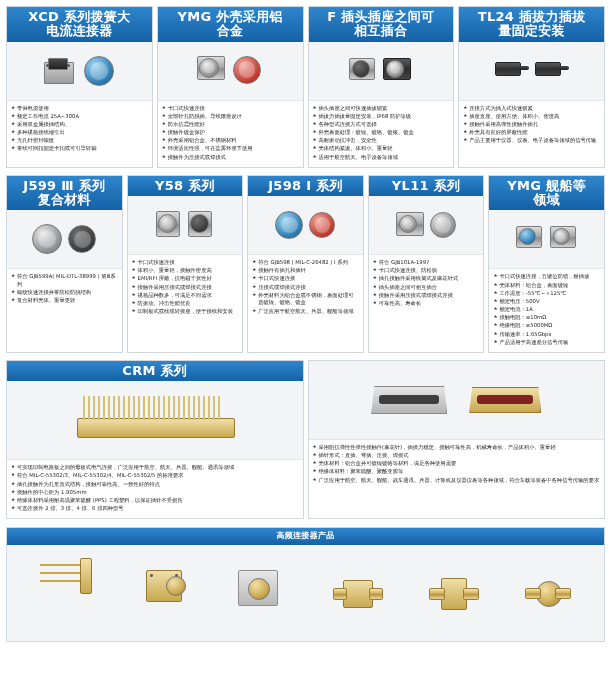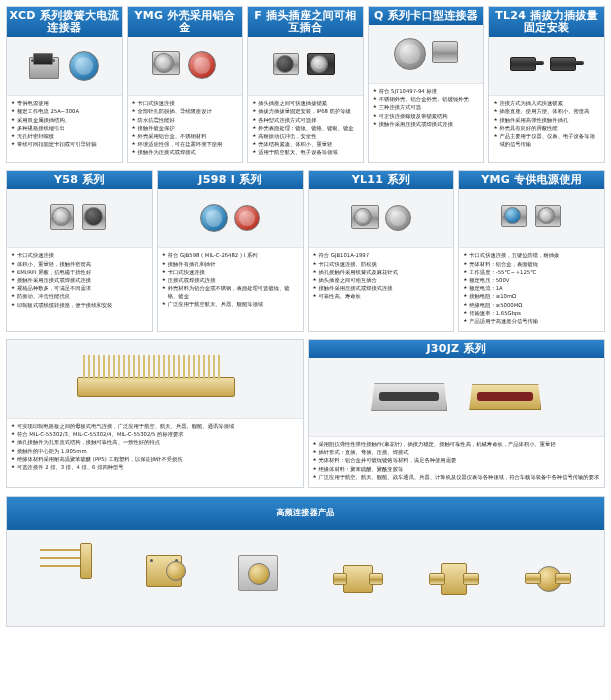--- a/index.html
+++ b/index.html
@@ -18,24 +18,24 @@
     flex:1;
     border:1px solid #cfd6dd;
     background:#fff;
     display:flex;flex-direction:column;
     box-sizing:border-box;
     overflow:hidden;
   }
   .card-title{
     background:#1a6fb5;
     color:#fff;
-    font-size:11px;
+    font-size:13px;
     font-weight:bold;
     text-align:center;
-    padding:3px 2px;
+    padding:3px 16px;
     letter-spacing:.3px;
     line-height:1.1;
     background-image:linear-gradient(#2f86cc,#1461a6);
   }
   .card-img{
     height:58px;
     background:#f3f4f6;
     display:flex;align-items:center;justify-content:center;
     border-bottom:1px solid #e2e6ea;
     position:relative;
@@ -67,21 +67,21 @@
   
   .wide .card-img{height:78px;}
   .wide .card-body{font-size:5.3px;}
 
   
   .bottom{
     margin:8px 6px 0 6px;
     border:1px solid #cfd6dd;
     box-sizing:border-box;
   }
-  .bottom .card-title{font-size:8px;padding:12px;}
+  .bottom .card-title{font-size:8px;padding:4px;}
   .bottom-img{
     height:96px;background:#f3f4f6;
     display:flex;align-items:center;justify-content:space-around;
     padding:4px 10px;box-sizing:border-box;
   }
   .circ{
     border-radius:50%;
     background:radial-gradient(circle at 35% 30%,#e9e9e9,#9a9a9a 60%,#6d6d6d);
     border:1px solid #777;
     position:relative;
@@ -201,42 +201,20 @@
           <li>插拔力插拔量固定安装，IP68 防护等级</li>
           <li>各种型式连接方式可选择</li>
           <li>外壳表面处理：镀镍、镀铬、镀银、镀金</li>
           <li>高耐振动抗冲击，安全性</li>
           <li>壳体结构紧凑、体积小、重量轻</li>
           <li>适用于航空航天、电子设备等领域</li>
         </ul>
       </div>
     </div>
 
-    <div class="card">
-      <div class="card-title">Q 系列卡口型连接器</div>
-      <div class="card-img">
-        <div class="img-pair">
-          <div class="circ" style="width:30px;height:30px;">
-              <div class="pins"></div>
-            </div>
-          <div style="position:relative;width:26px;height:26px;">
-            <div class="barrel" style="width:24px;height:20px;"></div>
-          </div>
-        </div>
-      </div>
-      <div class="card-body">
-        <ul>
-          <li>符合 SJT10497-94 标准</li>
-          <li>不锈钢外壳、铝合金外壳、铝镀镍外壳</li>
-          <li>三种连接方式可选</li>
-          <li>可正快连接螺纹及带锁紧结构</li>
-          <li>接触件采用压接式或焊接式连接</li>
-        </ul>
-      </div>
-    </div>
 
     <div class="card">
       <div class="card-title">TL24 插拔力插拔量固定安装</div>
       <div class="card-img">
         <div class="img-pair">
           <div style="position:relative;width:34px;height:18px;">
             <div class="barrel dark" style="width:24px;height:12px;"></div>
             <div class="cable" style="position:absolute;left:23px;top:4px;width:11px;height:4px;"></div>
           </div>
           <div style="position:relative;width:34px;height:18px;">
@@ -252,20 +230,40 @@
           <li>接触件采用高弹性接触件插孔</li>
           <li>外壳具有良好的屏蔽性能</li>
           <li>产品主要用于仪器、仪表、电子设备等领域的信号传输</li>
         </ul>
       </div>
     </div>
   </div>
 
   <div class="row row2">
 
+    <div class="card">
+      <div class="card-title">J599 Ⅲ 系列复合材料</div>
+      <div class="card-img">
+        <div class="img-pair">
+          <div class="circ" style="width:28px;height:28px;">
+              <div class="pins"></div>
+            </div>
+          <div class="circ dark" style="width:26px;height:26px;">
+              <div class="pins"></div>
+            </div>
+        </div>
+      </div>
+      <div class="card-body">
+        <ul>
+          <li>符合 GJB599A( MIL-DTL-38999 ) 第Ⅲ系列</li>
+          <li>螺纹快速连接并带防松防脱结构</li>
+          <li>复合材料壳体、重量更轻</li>
+        </ul>
+      </div>
+    </div>
 
     <div class="card">
       <div class="card-title">Y58 系列</div>
       <div class="card-img">
         <div class="img-pair">
           <div style="position:relative;width:26px;height:28px;">
             <div class="barrel" style="width:22px;height:24px;"></div>
             <div class="circ" style="position:absolute;left:2px;top:3px;width:17px;height:17px;">
                 <div class="pins"></div>
               </div>
@@ -334,21 +332,21 @@
           <li>卡口式快速连接、防松脱</li>
           <li>插孔接触件采用线簧式及麻花针式</li>
           <li>插头插座之间可相互插合</li>
           <li>接触件采用压接式或焊接式连接</li>
           <li>可靠性高、寿命长</li>
         </ul>
       </div>
     </div>
 
     <div class="card">
-      <div class="card-title">YMG 专供电源使用</div>
+      <div class="card-title">YMG 舰船等领域</div>
       <div class="card-img">
         <div class="img-pair">
           <div style="position:relative;width:28px;height:26px;">
             <div class="barrel" style="width:24px;height:20px;"></div>
             <div class="circ blue" style="position:absolute;left:3px;top:2px;width:15px;height:15px;"></div>
           </div>
           <div style="position:relative;width:28px;height:26px;">
             <div class="barrel" style="width:24px;height:20px;"></div>
             <div class="circ" style="position:absolute;left:3px;top:2px;width:15px;height:15px;">
                 <div class="pins"></div>
@@ -368,20 +366,21 @@
           <li>传输速率：1.65Gbps</li>
           <li>产品适用于高速差分信号传输</li>
         </ul>
       </div>
     </div>
   </div>
 
   <div class="row row3 wide">
 
     <div class="card">
+      <div class="card-title">CRM 系列</div>
       <div class="card-img">
         <div style="position:relative;width:180px;height:56px;">
           <div style="position:absolute;left:12px;top:26px;width:156px;height:18px;background:linear-gradient(#f0dfa8,#c8a74f);border:1px solid #96792f;border-radius:2px;"></div>
           <div style="position:absolute;left:18px;top:4px;display:flex;gap:3px;">
             <div style="width:2px;height:24px;background:#d9c174;"></div>
               <div style="width:2px;height:24px;background:#d9c174;"></div>
             <div style="width:2px;height:24px;background:#d9c174;"></div>
               <div style="width:2px;height:24px;background:#d9c174;"></div>
             <div style="width:2px;height:24px;background:#d9c174;"></div>
               <div style="width:2px;height:24px;background:#d9c174;"></div>
@@ -416,21 +415,20 @@
           <li>符合 MIL-C-55302/3、MIL-C-55302/4、MIL-C-55302/5 的标准要求</li>
           <li>插孔接触件为孔形直式结构，接触可靠性高、一致性好的特点</li>
           <li>接触件的中心距为 1.905mm</li>
           <li>绝缘体材料采用耐高温聚苯硫醚 (PPS) 工程塑料，以保证插针不受损伤</li>
           <li>可选连接件 2 排、3 排、4 排、6 排四种型号</li>
         </ul>
       </div>
     </div>
 
     <div class="card">
-      <div class="card-title">J30JZ 系列</div>
       <div class="card-img">
         <div class="img-pair" style="gap:22px;">
           <div class="dsub" style="width:74px;height:26px;position:relative;">
             <div style="position:absolute;left:7px;top:8px;width:60px;height:9px;background:#3d3d3d;border-radius:3px;"></div>
           </div>
           <div class="dsub gold" style="width:70px;height:24px;position:relative;">
             <div style="position:absolute;left:7px;top:7px;width:56px;height:9px;background:#7e2222;border-radius:3px;"></div>
           </div>
         </div>
       </div>

